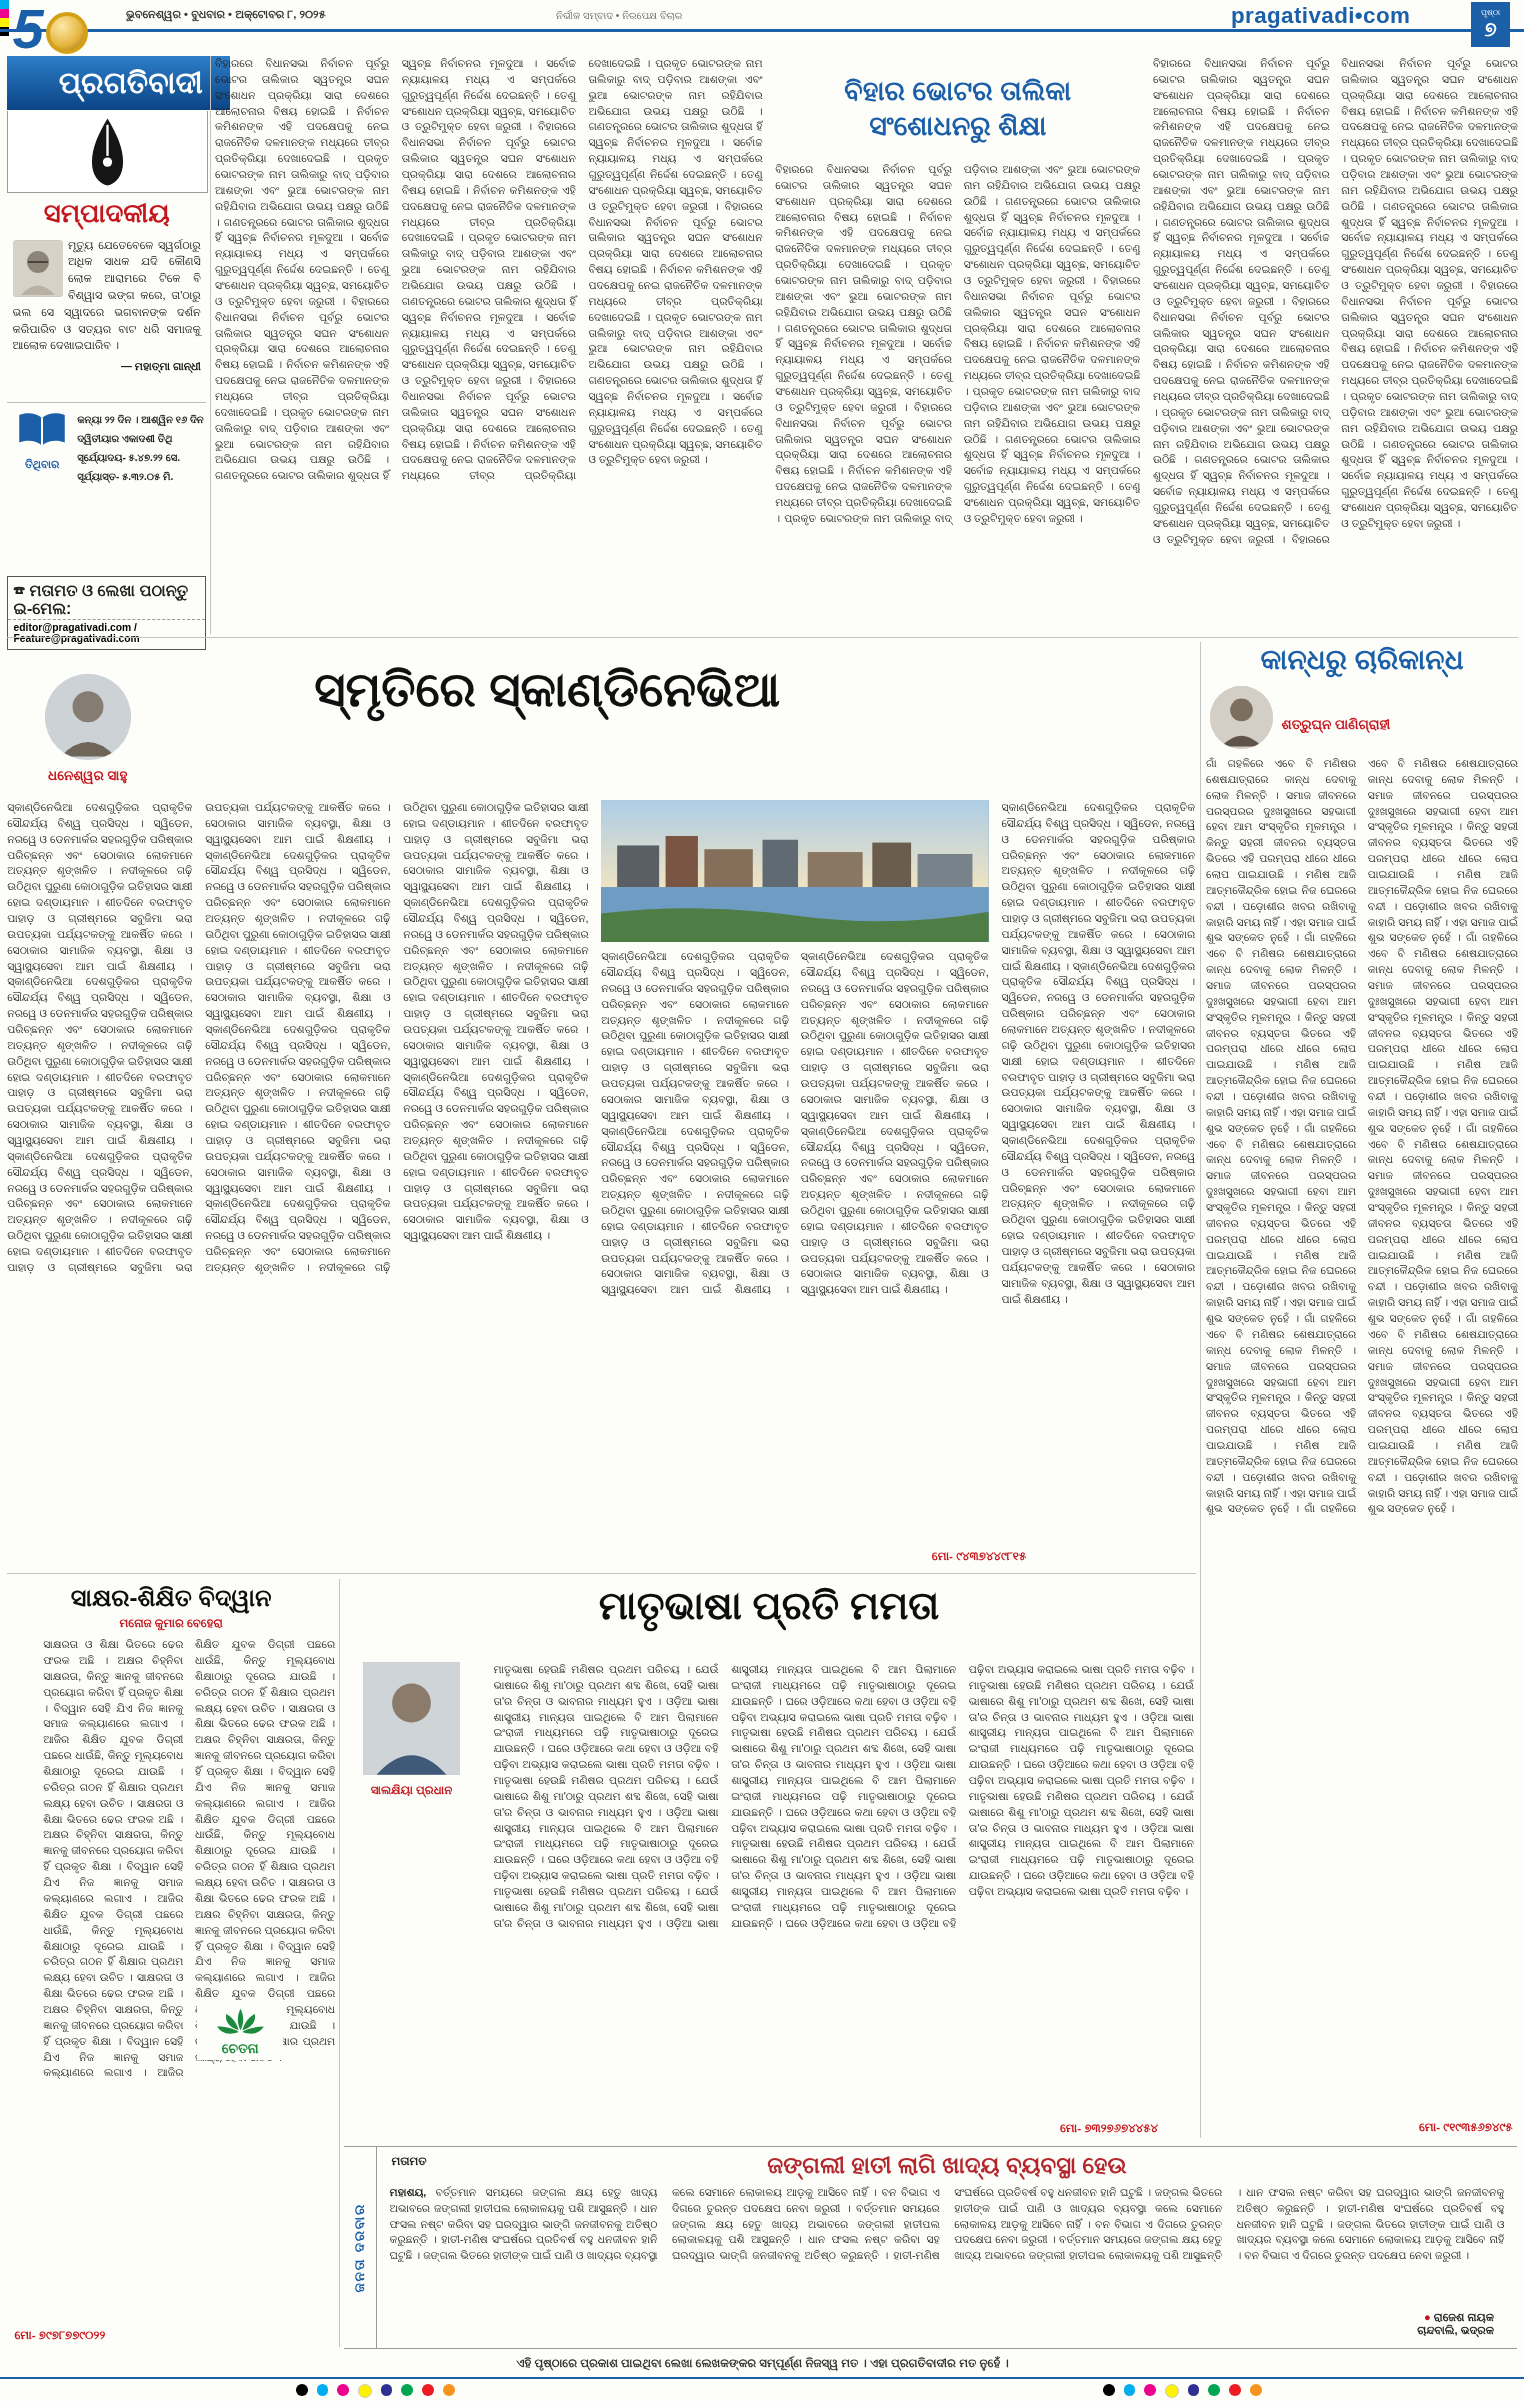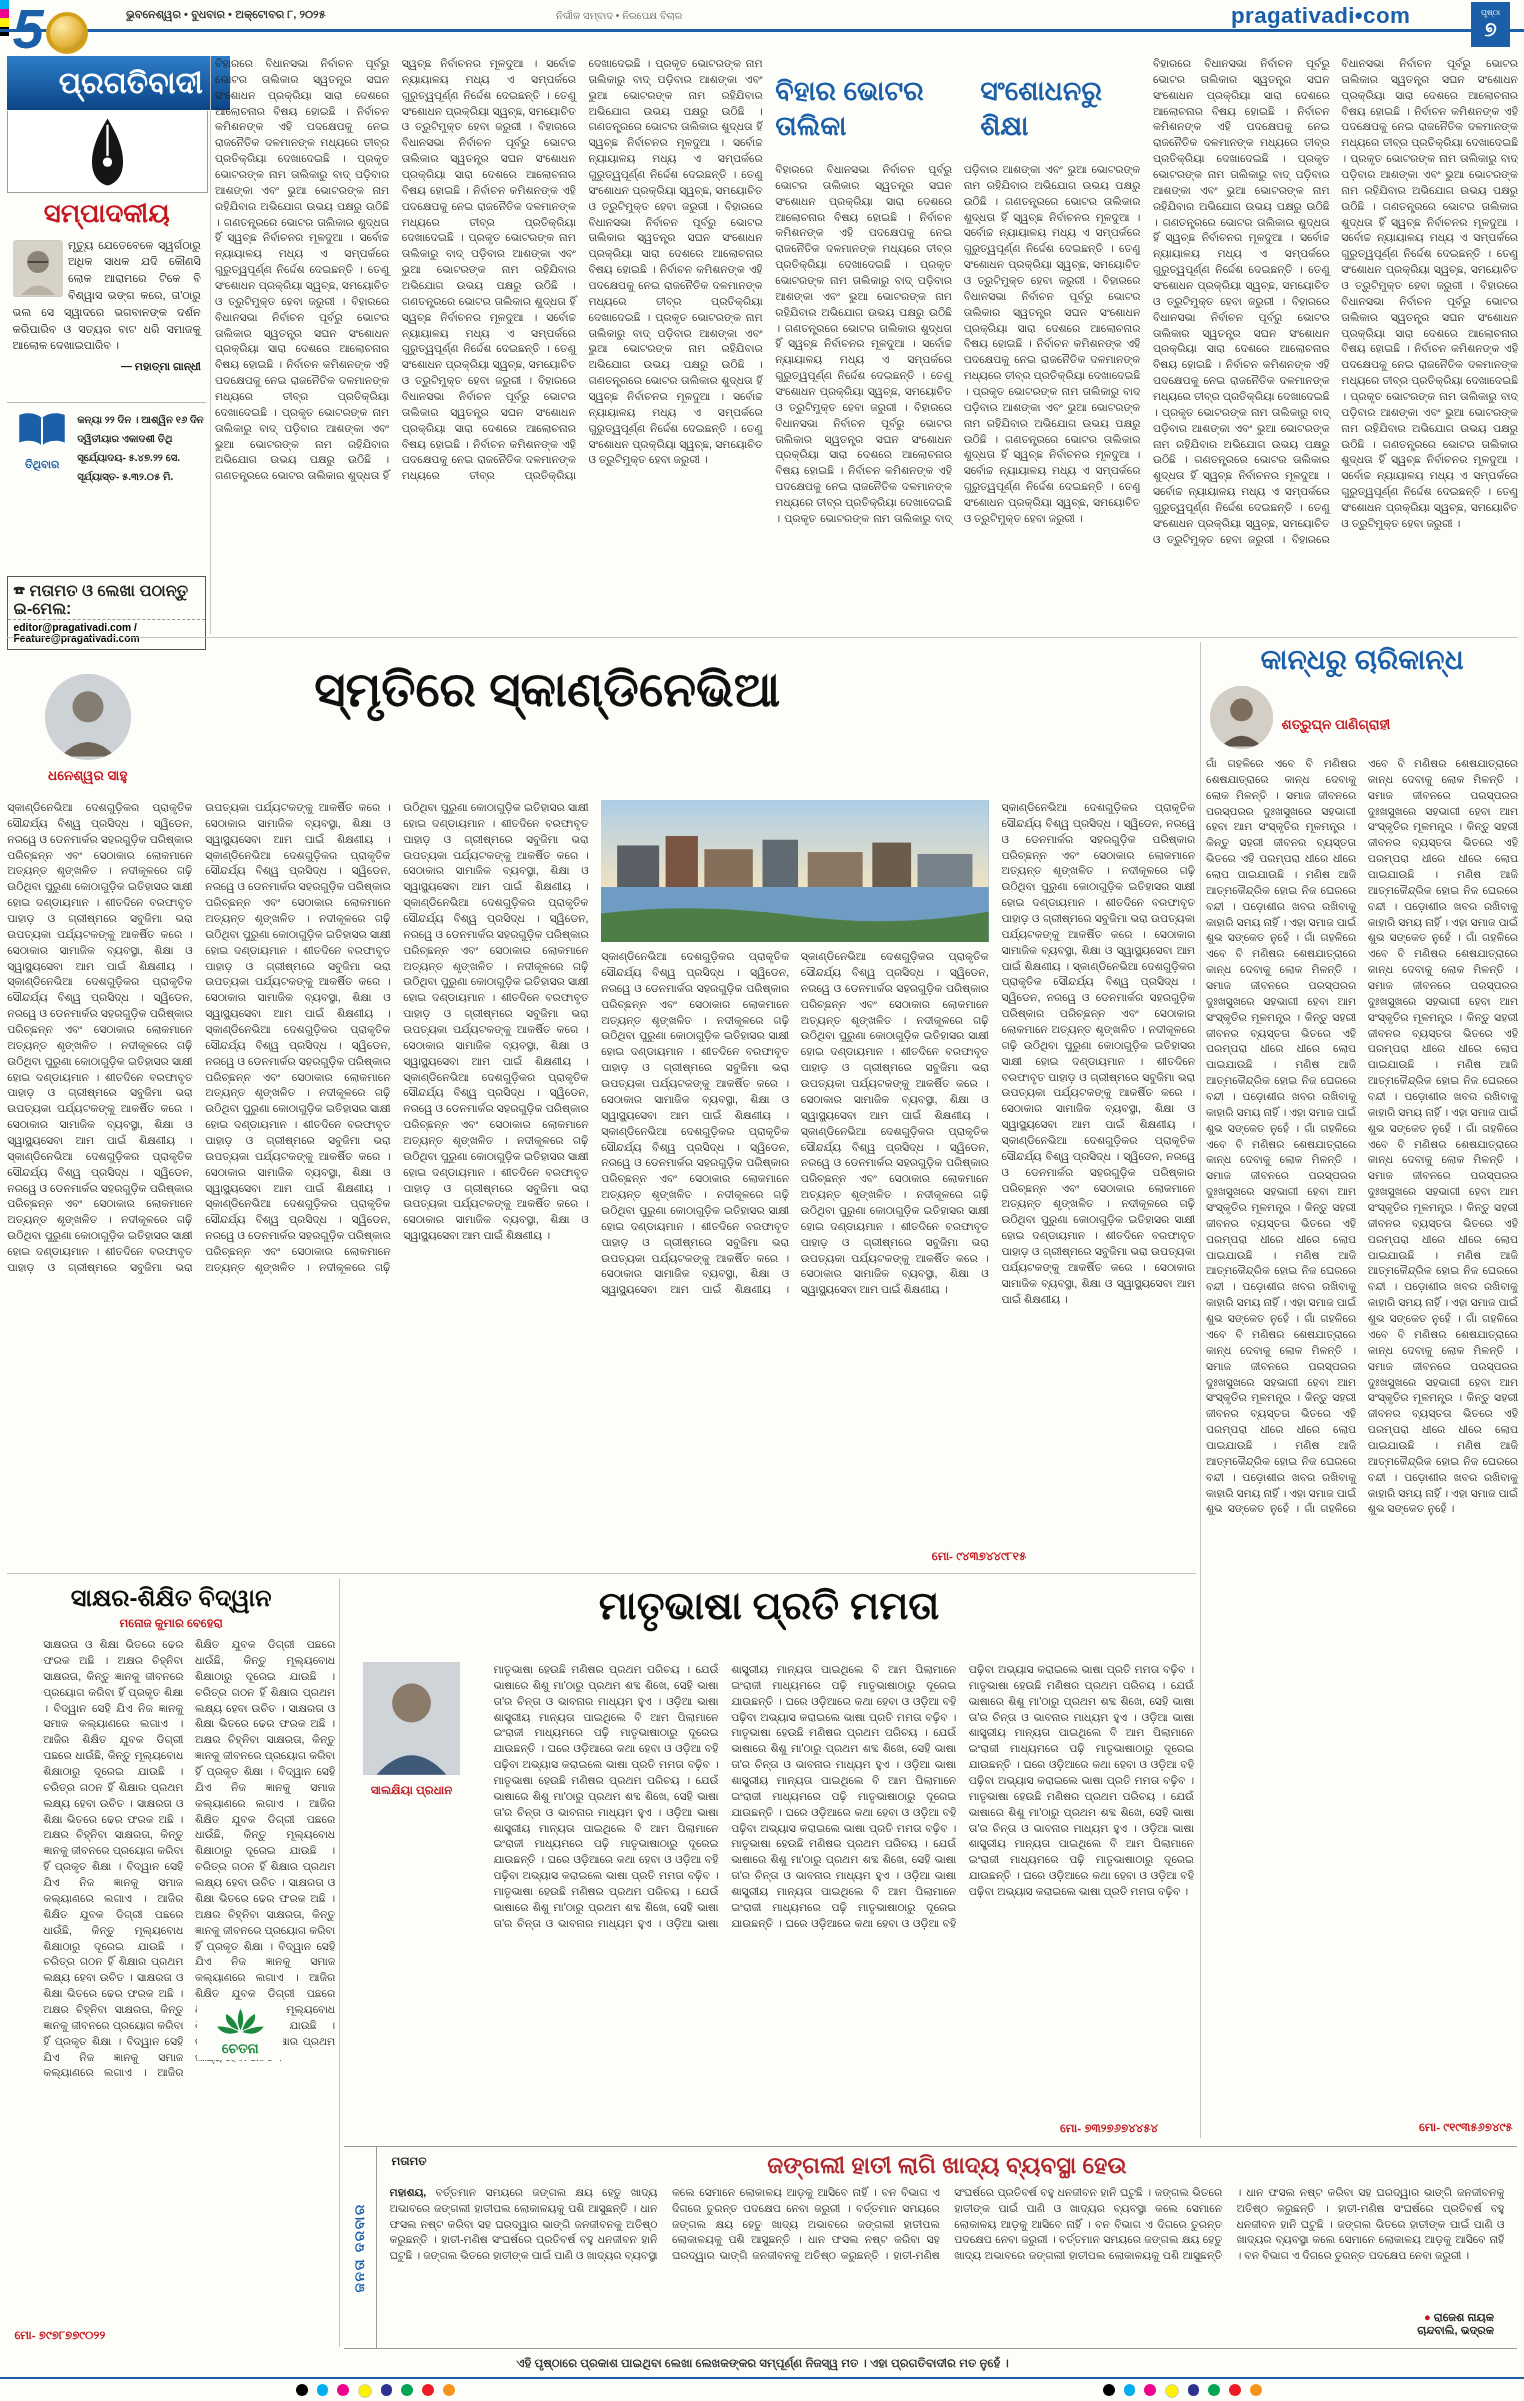--- a/index.html
+++ b/index.html
@@ -45,21 +45,21 @@
   .alm-left{width:70px;text-align:center;}
   .alm-label{color:#1a5fa8;font-weight:bold;font-size:11px;margin-top:5.4px;}
   .alm-lines{flex:1;font-size:10px;font-weight:bold;line-height:1.9;color:#222;}
   .sb-contact{top:576px;width:199px;border:0.9px solid #555;box-sizing:border-box;}
   .sb-contact .c1{padding:4.5px 5.4px 1.8px 5.4px;font-size:16px;font-weight:bold;color:#222;}
   .sb-contact .c2{padding:1.8px 5.4px 5.4px 5.4px;font-size:10.3px;font-weight:bold;color:#000;border-top:0.9px dashed #999;}
 
   
   .ed{left:215px;top:56px;width:1303px;height:578px;display:flex;gap:12.6px;}
   .ed .grp{overflow:hidden;height:100%;}
-  .ed-head{height:106px;display:flex;align-items:center;justify-content:center;
+  .ed-head{height:106px;display:flex;flex-direction:column;align-items:center;justify-content:center;
         color:#1a5fa8;font-weight:bold;font-size:27px;line-height:1.3;text-align:left;}
 
   
   .sc{left:7.2px;top:642px;width:1188px;height:928px;}
   .sc-auth{left:0;top:32px;width:161px;text-align:center;}
   .avatar{border-radius:50%;overflow:hidden;background:#cfcfcf;display:inline-block;}
   .auth-name{color:#c4161c;font-weight:bold;font-size:13.5px;margin-top:5.4px;}
   .sc-head{left:161px;right:269px;top:20px;font-size:48px;font-weight:bold;color:#101010;text-align:center;}
   .sc-body{left:0;right:0;top:158px;height:739px;display:flex;gap:12.6px;}
   .sc-photo{height:142px;background:#9db6c8;margin-bottom:7.2px;overflow:hidden;}

